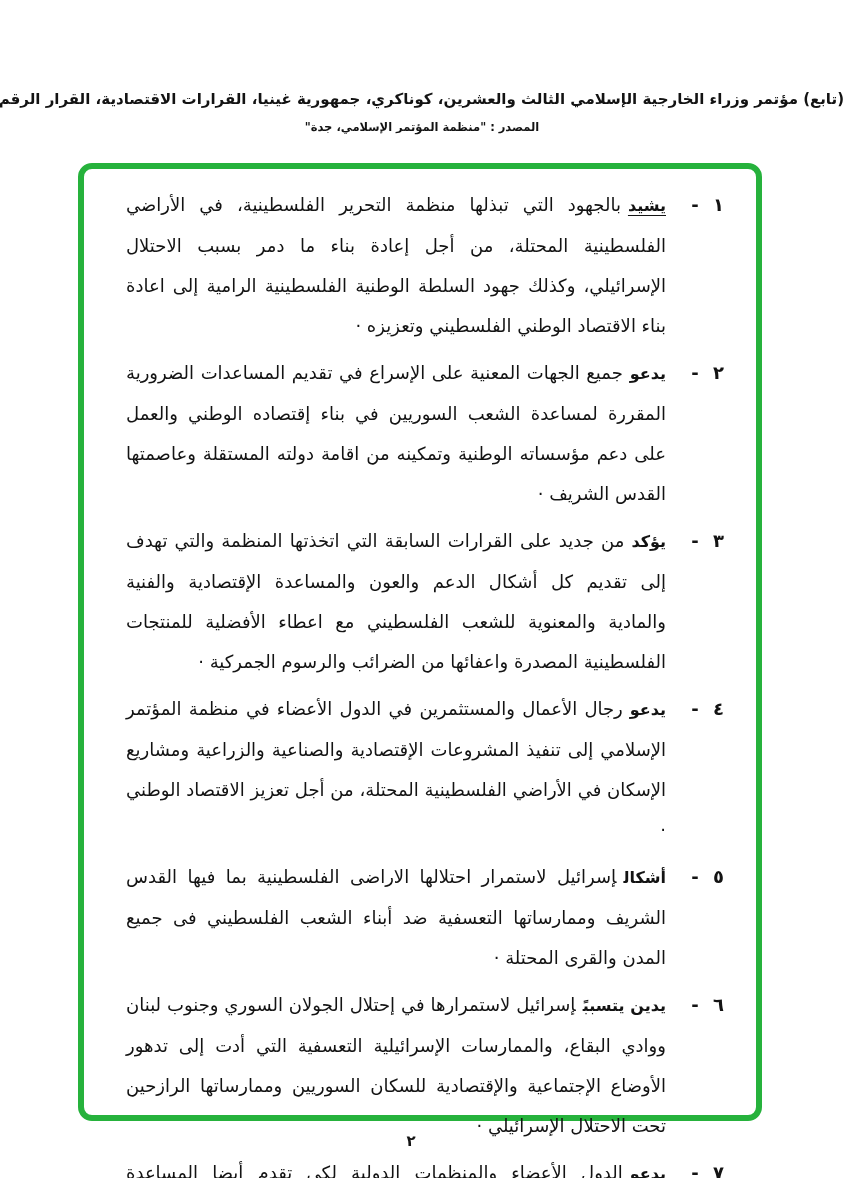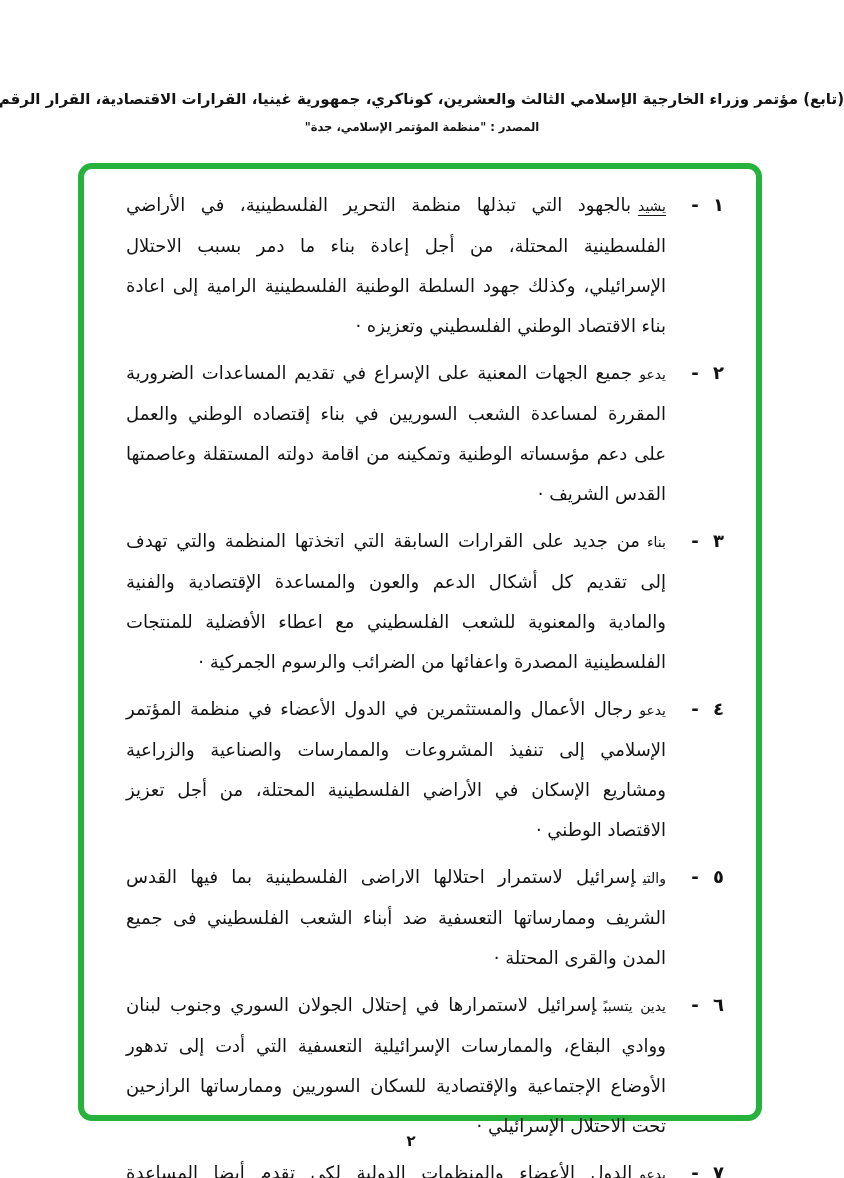--- a/index.html
+++ b/index.html
@@ -58,22 +58,22 @@
   }
   .para{
     flex:1;
     margin:0;
     font-size:18px;
     line-height:40px;
     text-align:justify;
     text-justify:inter-word;
   }
   .lead{
-    font-weight:normal;
-    font-size:14px;
+    font-weight:bold;
+    font-size:16px;
     margin-left:7px;
   }
   .underlined{
     text-decoration:underline;
     text-underline-offset:4px;
   }
   .page-num{
     position:absolute;
     top:1132px;left:-22px;right:0;
     text-align:center;
@@ -98,31 +98,31 @@
       <p class="para"><strong class="lead underlined">يشيد</strong><span>بالجهود التي تبذلها منظمة التحرير الفلسطينية، في الأراضي الفلسطينية المحتلة، من أجل إعادة بناء ما دمر بسبب الاحتلال الإسرائيلي، وكذلك جهود السلطة الوطنية الفلسطينية الرامية إلى اعادة بناء الاقتصاد الوطني الفلسطيني وتعزيزه ·</span></p>
     </div>
 
     <div class="item">
       <div class="marker">٢ -</div>
       <p class="para"><strong class="lead">يدعو</strong><span>جميع الجهات المعنية على الإسراع في تقديم المساعدات الضرورية المقررة لمساعدة الشعب السوريين في بناء إقتصاده الوطني والعمل على دعم مؤسساته الوطنية وتمكينه من اقامة دولته المستقلة وعاصمتها القدس الشريف ·</span></p>
     </div>
 
     <div class="item">
       <div class="marker">٣ -</div>
-      <p class="para"><strong class="lead">بناء</strong><span>من جديد على القرارات السابقة التي اتخذتها المنظمة والتي تهدف إلى تقديم كل أشكال الدعم والعون والمساعدة الإقتصادية والفنية والمادية والمعنوية للشعب الفلسطيني مع اعطاء الأفضلية للمنتجات الفلسطينية المصدرة واعفائها من الضرائب والرسوم الجمركية ·</span></p>
+      <p class="para"><strong class="lead">يؤكد</strong><span>من جديد على القرارات السابقة التي اتخذتها المنظمة والتي تهدف إلى تقديم كل أشكال الدعم والعون والمساعدة الإقتصادية والفنية والمادية والمعنوية للشعب الفلسطيني مع اعطاء الأفضلية للمنتجات الفلسطينية المصدرة واعفائها من الضرائب والرسوم الجمركية ·</span></p>
     </div>
 
     <div class="item">
       <div class="marker">٤ -</div>
-      <p class="para"><strong class="lead">يدعو</strong><span>رجال الأعمال والمستثمرين في الدول الأعضاء في منظمة المؤتمر الإسلامي إلى تنفيذ المشروعات والممارسات والصناعية والزراعية ومشاريع الإسكان في الأراضي الفلسطينية المحتلة، من أجل تعزيز الاقتصاد الوطني ·</span></p>
+      <p class="para"><strong class="lead">يدعو</strong><span>رجال الأعمال والمستثمرين في الدول الأعضاء في منظمة المؤتمر الإسلامي إلى تنفيذ المشروعات الإقتصادية والصناعية والزراعية ومشاريع الإسكان في الأراضي الفلسطينية المحتلة، من أجل تعزيز الاقتصاد الوطني ·</span></p>
     </div>
 
     <div class="item">
       <div class="marker">٥ -</div>
-      <p class="para"><strong class="lead">والتي</strong><span>إسرائيل لاستمرار احتلالها الاراضى الفلسطينية بما فيها القدس الشريف وممارساتها التعسفية ضد أبناء الشعب الفلسطيني فى جميع المدن والقرى المحتلة ·</span></p>
+      <p class="para"><strong class="lead">أشكال</strong><span>إسرائيل لاستمرار احتلالها الاراضى الفلسطينية بما فيها القدس الشريف وممارساتها التعسفية ضد أبناء الشعب الفلسطيني فى جميع المدن والقرى المحتلة ·</span></p>
     </div>
 
     <div class="item">
       <div class="marker">٦ -</div>
       <p class="para"><strong class="lead">يدين يتسببً</strong><span>إسرائيل لاستمرارها في إحتلال الجولان السوري وجنوب لبنان ووادي البقاع، والممارسات الإسرائيلية التعسفية التي أدت إلى تدهور الأوضاع الإجتماعية والإقتصادية للسكان السوريين وممارساتها الرازحين تحت الاحتلال الإسرائيلي ·</span></p>
     </div>
 
     <div class="item">
       <div class="marker">٧ -</div>
       <p class="para"><strong class="lead">يدعو</strong><span>الدول الأعضاء والمنظمات الدولية لكي تقدم أيضا المساعدة الضرورية للمواطنين اللبنانيين في جنوب لبنان والبقاع الغربي، والذين يتعرضون يوميا وباستمرار للعدوان الإسرائيلي، الأمر الذي يتسبب عنه خسائر مادية جسيمة، كما يسبب صعوبات إجتماعية تؤدي إلى شلل شبه دائم للأنشطة الإقتصادية في المنطقة ،</span></p>

